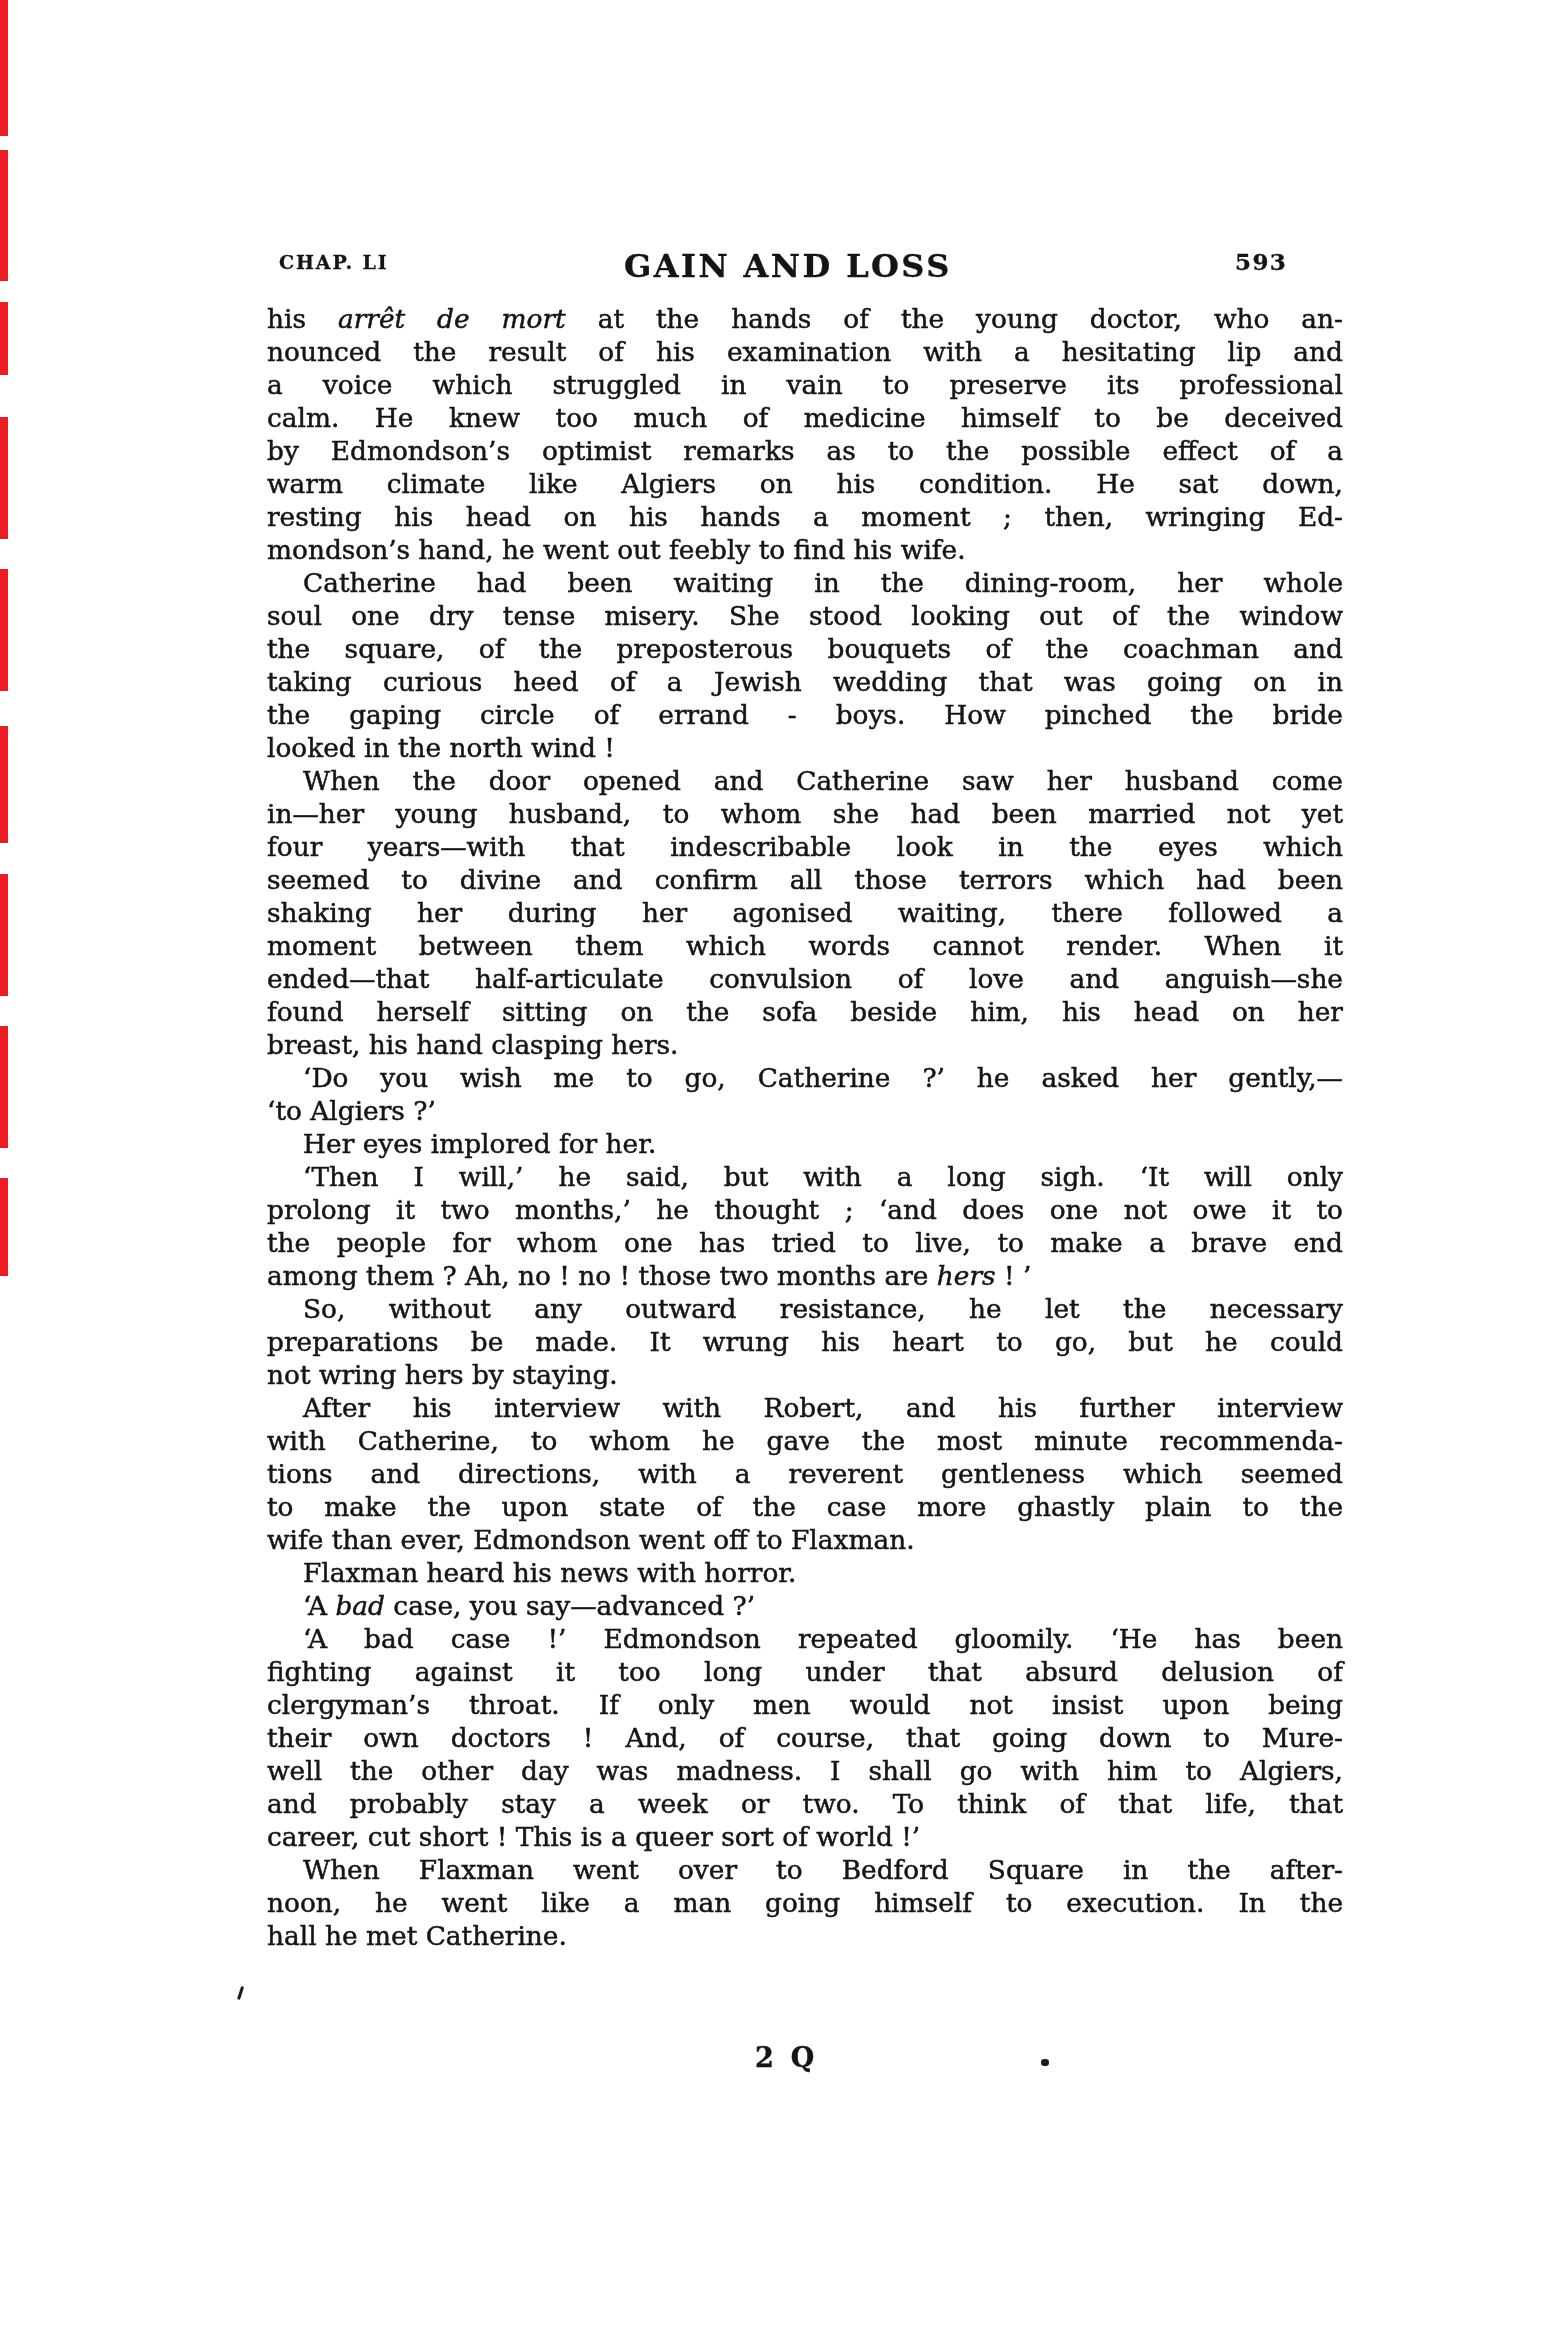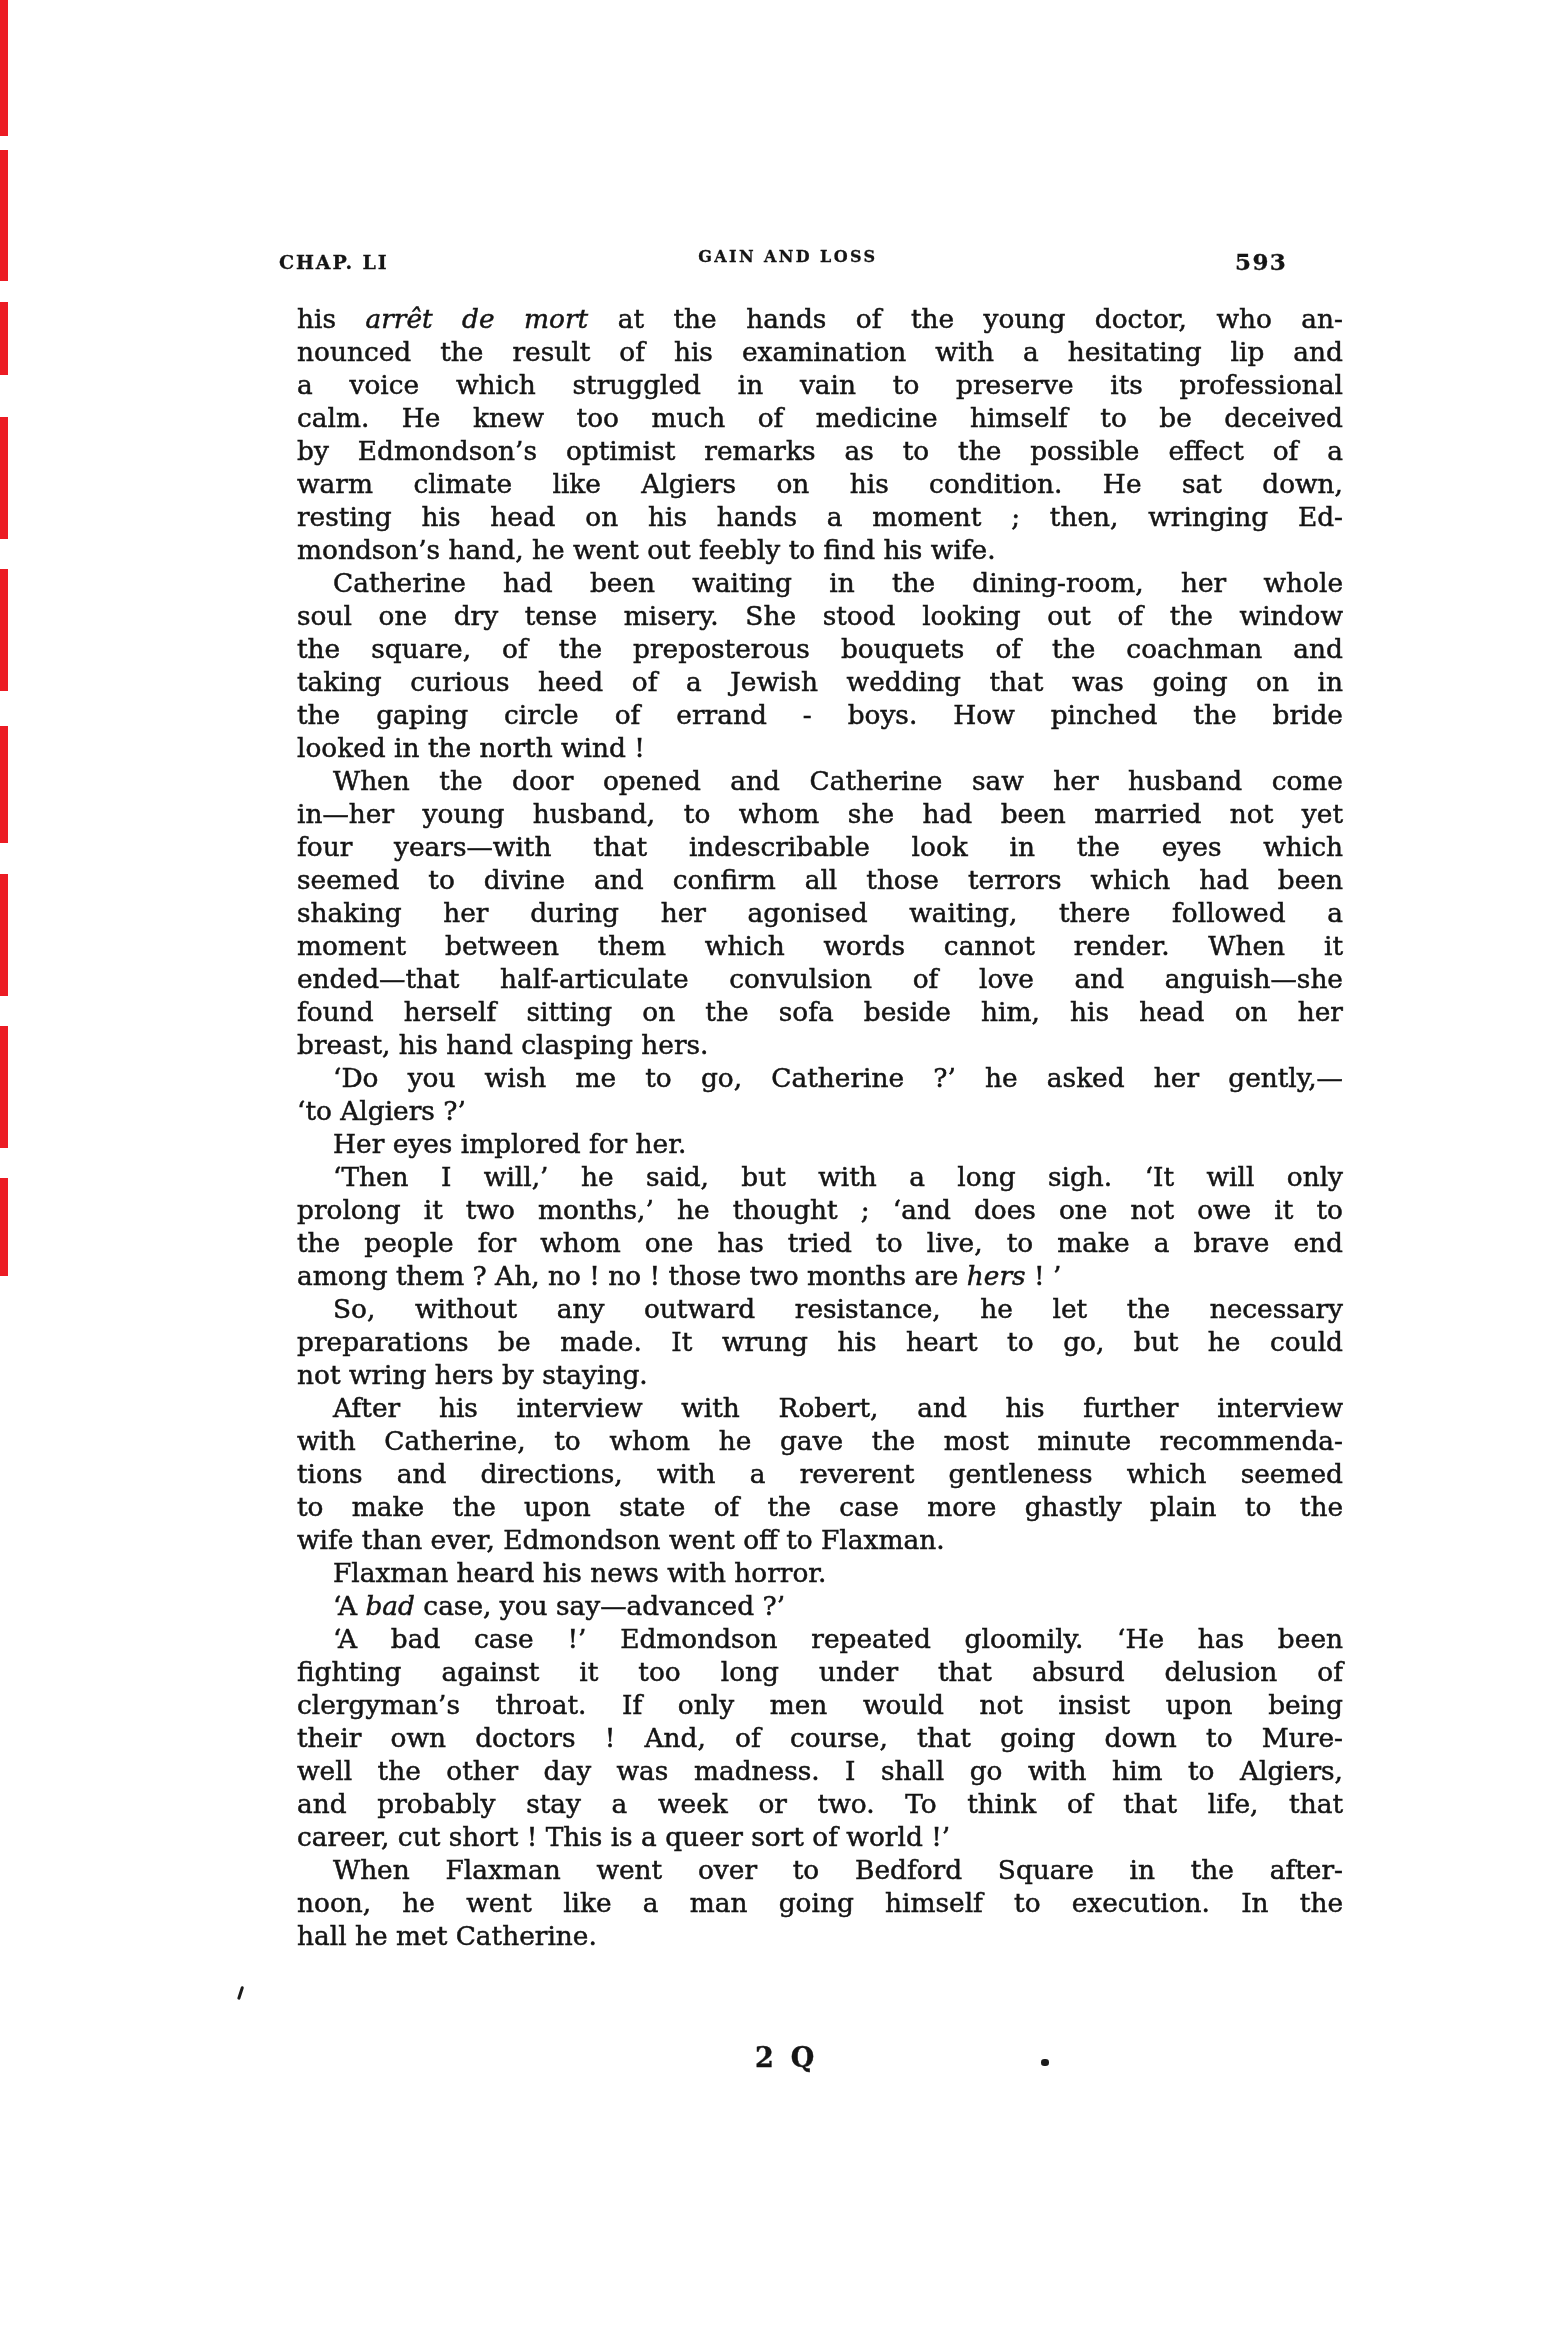--- a/index.html
+++ b/index.html
@@ -18,40 +18,39 @@
   
   .running-head{position:absolute;left:0;top:0;width:100%;height:58px;}
   .head-chapter{
     position:absolute;left:279px;top:251px;
     font-size:19px;font-weight:bold;letter-spacing:1.9px;
     -webkit-text-stroke:0.3px #151515;
   }
   .head-title{
     position:absolute;left:14.4px;top:247px;width:1547px;
     text-align:center;
-    font-size:16px;font-weight:bold;letter-spacing:2.4px;
+    font-size:32px;font-weight:bold;letter-spacing:2.4px;
     -webkit-text-stroke:0.3px #151515;
   }
   .head-pageno{
     position:absolute;left:1227px;top:248px;
     font-size:23px;font-weight:bold;letter-spacing:1.4px;margin-left:8px;
     -webkit-text-stroke:0.3px #151515;
   }
   
   .body-text{
     position:absolute;left:267px;top:302px;width:1076px;
     font-size:26.4px;line-height:33px;
     -webkit-text-stroke:0.5px #151515;
   }
   .line{
     height:33px;
     white-space:nowrap;
     text-align:justify;
     text-align-last:justify;
-    margin-left:30px;
   }
   .line.ind{text-indent:36px;}
   .line.last{text-align-last:left;}
   .line i{font-style:italic;}
   
   .signature{
     position:absolute;left:755px;top:2002px;
     font-size:27px;font-weight:bold;letter-spacing:3.8px;margin-top:40px;
     -webkit-text-stroke:0.4px #151515;
   }

